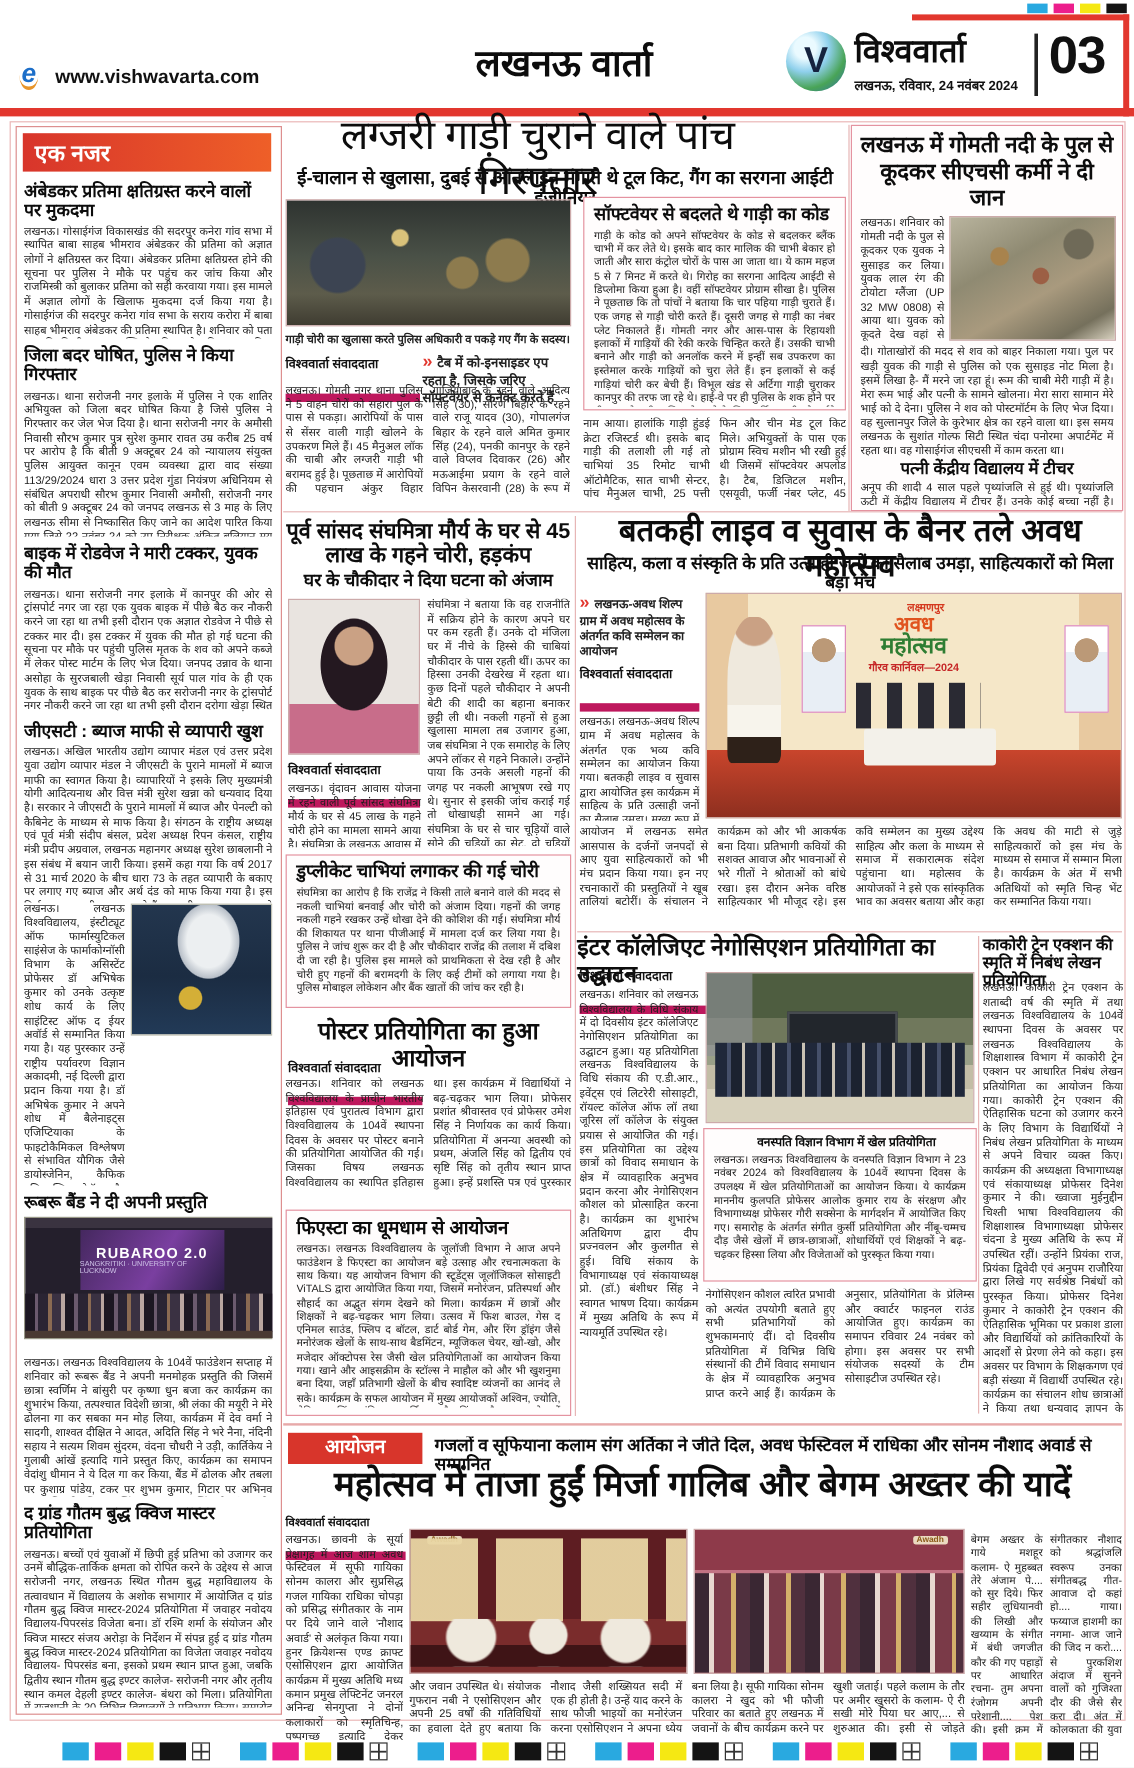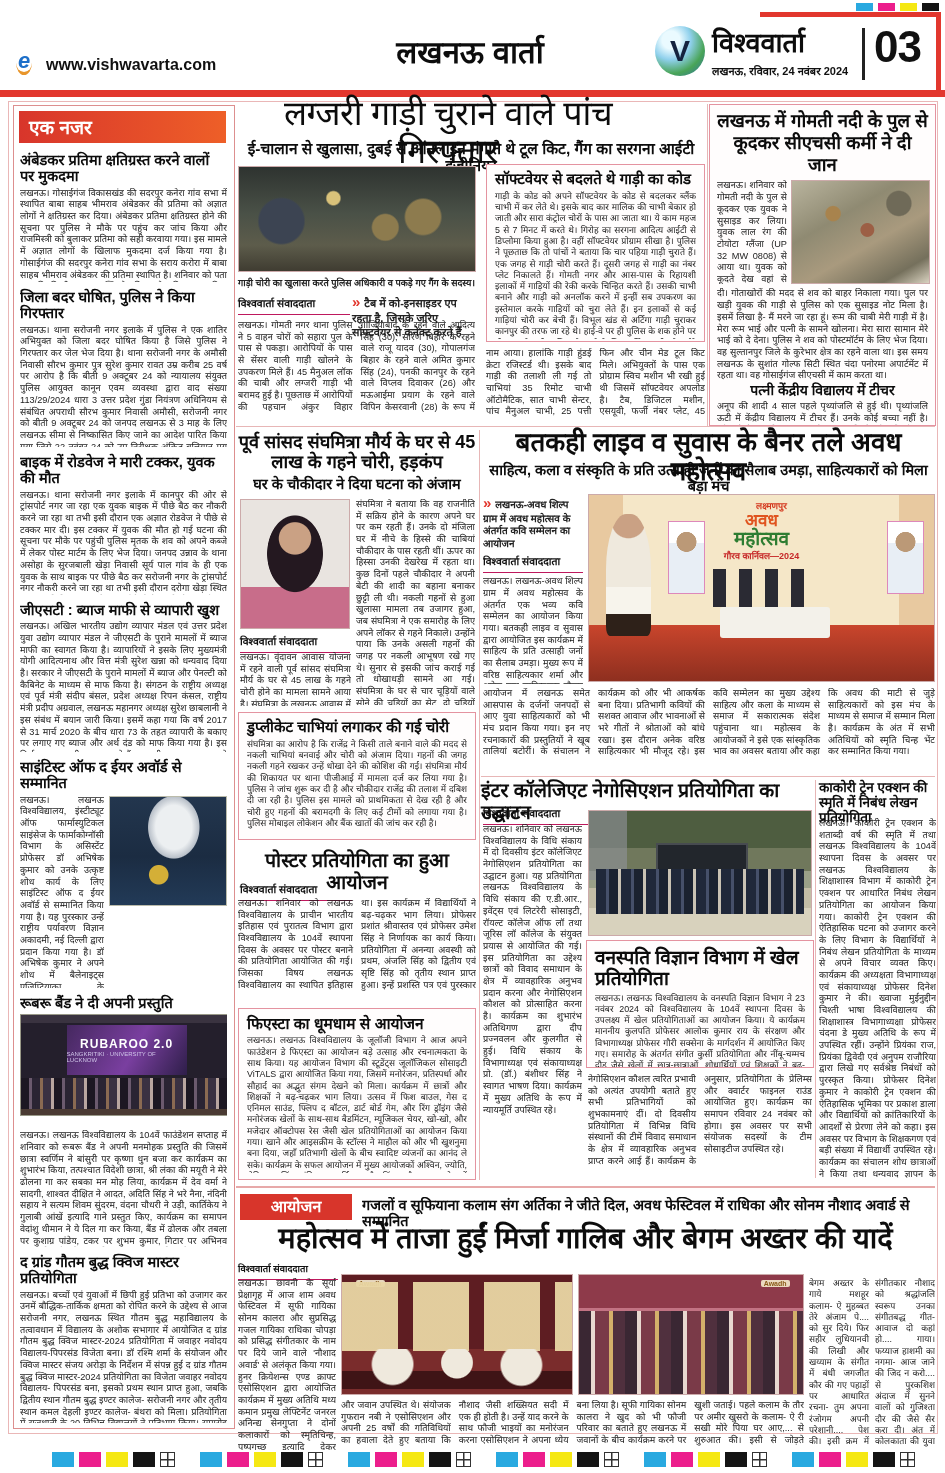--- a/index.html
+++ b/index.html
@@ -2,21 +2,21 @@
 <html><head>
 <meta charset="utf-8">
 <style>
   html,body{margin:0;padding:0;background:#f2f2f2;}
   #paper{position:relative;width:945px;height:1473px;background:#fff;margin:0 auto;
          font-family:"Liberation Sans","DejaVu Sans",sans-serif;color:#111;overflow:hidden;}
   .abs{position:absolute;}
   .hd{font-weight:800;color:#0c0c0c;line-height:1.12;}
   .ctr{text-align:center;}
   .body{font-size:9.2px;line-height:1.27;text-align:justify;color:#1c1c1c;overflow:hidden;}
-  .byline{font-size:10.5px;font-weight:800;color:#111;border-bottom:1px solid #be185d;padding-bottom:4px;}
+  .byline{font-size:10.5px;font-weight:800;color:#111;border-bottom:7px solid #be185d;padding-bottom:18px;}
   .pinkbox{border:1.5px solid #e493a0;background:#fffdfd;padding:6px 8px;box-sizing:border-box;overflow:hidden;}
   .vline{width:1px;background:#e7b6b6;}
   .hline{height:1px;background:#e7b6b6;}
   .ph{position:absolute;overflow:hidden;border:1px solid #caa;box-sizing:border-box;}
   .cap{font-size:9.3px;font-weight:700;color:#222;}
   
   .eicon{font-weight:900;font-style:italic;color:#1d6fc9;font-size:22px;line-height:22px;border-bottom:3px solid #e8952a;border-radius:50%;padding:0 2px;}
   .logo{width:50px;height:50px;border-radius:50%;
         background:radial-gradient(circle at 32% 28%,#eafaff 0 18%,#8fd0ec 40%,#49a457 68%,#2b6cb0 100%);
         display:flex;align-items:center;justify-content:center;font-weight:900;font-size:30px;color:#15233f;}
@@ -114,21 +114,20 @@
     </div>
     <div class="ek-art" style="height:148px;">
       <h3>बाइक में रोडवेज ने मारी टक्कर, युवक की मौत</h3>
       <div class="body">लखनऊ। थाना सरोजनी नगर इलाके में कानपुर की ओर से ट्रांसपोर्ट नगर जा रहा एक युवक बाइक में पीछे बैठ कर नौकरी करने जा रहा था तभी इसी दौरान एक अज्ञात रोडवेज ने पीछे से टक्कर मार दी। इस टक्कर में युवक की मौत हो गई घटना की सूचना पर मौके पर पहुंची पुलिस मृतक के शव को अपने कब्जे में लेकर पोस्ट मार्टम के लिए भेज दिया। जनपद उन्नाव के थाना असोहा के सुरजबाली खेड़ा निवासी सूर्य पाल गांव के ही एक युवक के साथ बाइक पर पीछे बैठ कर सरोजनी नगर के ट्रांसपोर्ट नगर नौकरी करने जा रहा था तभी इसी दौरान दरोगा खेड़ा स्थित अवध कॉलिजिएट स्कूल के पास पीछे से तेज गति से आ रही एक अज्ञात रोडवेज ने बाइक में पीछे से टक्कर मार दी इस टक्कर में बाइक में पीछे बैठे सूर्य पाल की मौके पर ही दर्दनाक मौत हो गई घटना की सूचना पाकर मौके पर पहुंची पुलिस मृतक के शव को अपने कब्जे में लेकर पोस्ट मार्टम के लिए भेज दिया। सूचना मृतक के परिजनों को भी दे दी गई।</div>
     </div>
     <div class="ek-art" style="height:157px;">
       <h3>जीएसटी : ब्याज माफी से व्यापारी खुश</h3>
       <div class="body">लखनऊ। अखिल भारतीय उद्योग व्यापार मंडल एवं उत्तर प्रदेश युवा उद्योग व्यापार मंडल ने जीएसटी के पुराने मामलों में ब्याज माफी का स्वागत किया है। व्यापारियों ने इसके लिए मुख्यमंत्री योगी आदित्यनाथ और वित्त मंत्री सुरेश खन्ना को धन्यवाद दिया है। सरकार ने जीएसटी के पुराने मामलों में ब्याज और पेनल्टी को कैबिनेट के माध्यम से माफ किया है। संगठन के राष्ट्रीय अध्यक्ष एवं पूर्व मंत्री संदीप बंसल, प्रदेश अध्यक्ष रिपन कंसल, राष्ट्रीय मंत्री प्रदीप अग्रवाल, लखनऊ महानगर अध्यक्ष सुरेश छाबलानी ने इस संबंध में बयान जारी किया। इसमें कहा गया कि वर्ष 2017 से 31 मार्च 2020 के बीच धारा 73 के तहत व्यापारी के बकाए पर लगाए गए ब्याज और अर्थ दंड को माफ किया गया है। इस निर्णय का व्यापारी स्वागत करते हैं, साथ ही आभार व्यक्त करते हैं। संदीप बंसल ने गारंटी शुल्क को माफ करने एवं अपील के मध्य में जमा किए जाने वाली धनराशि को भी कम किए जाने के निर्णय का स्वागत किया है। उन्होंने कहा कि इससे व्यापारी वर्ग का भरोसा और बढ़ेगा और व्यापारियों के पंजीकरण की संख्या में भी वृद्धि होगी।</div>
     </div>
     <div class="ek-art" style="height:236px;">
-      <h3>साइंटिस्ट ऑफ द ईयर अवॉर्ड से सम्मानित</h3>
       <div style="float:right;width:116px;height:108px;margin:1px 0 3px 5px;border:1px solid #bba;
                   background:radial-gradient(circle at 42% 72%,#d4af37 0 9%,transparent 10%),
                              radial-gradient(ellipse at 55% 28%,#eceff1 0 20%,#b9c0c9 28%,transparent 29%),
                              linear-gradient(180deg,#23364e 0%,#1b2c42 55%,#223a57 100%);"></div>
       <div class="body">लखनऊ। लखनऊ विश्वविद्यालय, इंस्टीट्यूट ऑफ फार्मास्युटिकल साइंसेज के फार्माकोग्नॉसी विभाग के असिस्टेंट प्रोफेसर डॉ अभिषेक कुमार को उनके उत्कृष्ट शोध कार्य के लिए साइंटिस्ट ऑफ द ईयर अवॉर्ड से सम्मानित किया गया है। यह पुरस्कार उन्हें राष्ट्रीय पर्यावरण विज्ञान अकादमी, नई दिल्ली द्वारा प्रदान किया गया है। डॉ अभिषेक कुमार ने अपने शोध में बैलेनाइट्स एजिप्टियाका के फाइटोकैमिकल विश्लेषण से संभावित यौगिक जैसे डायोस्जेनिन, कैफिक एसिड, स्टिग्मास्टेरॉल, और फैटी एसिड अलग किए जो मधुमेह रोगी पर उनके घाव भरने की क्षमता में योगदान देने वाले कारक हो सकते हैं। यह शोध नेशनल एकेडमी ऑफ साइंसेज शोध पत्रिका में प्रकाशित हुआ है। इस उपलब्धि पर लखनऊ विश्वविद्यालय के कुलपति ने डॉ अभिषेक कुमार को बधाई दी और कहा, यह पुरस्कार हमारे विश्वविद्यालय के लिए गर्व का विषय है। अभिषेक ने इस सम्मान के लिए आभार व्यक्त करते हुए कहा, यह पुरस्कार मेरे शोध कार्य और प्रयासों की मान्यता है। मैं इस सफलता को अपने मार्गदर्शक कुलपति, सहयोगियों, और विश्वविद्यालय को समर्पित करता हूं, जिन्होंने हमेशा मेरा समर्थन किया। यह पुरस्कार लखनऊ विश्वविद्यालय की उत्कृष्ट शोध परंपरा और नवाचार के प्रति प्रतिबद्धता को दर्शाता है।</div>
     </div>
     <div class="ek-art" style="height:259px;">
       <h3>रूबरू बैंड ने दी अपनी प्रस्तुति</h3>
       <div style="position:relative;width:100%;height:100px;background:linear-gradient(180deg,#3a3340 0 8%,#241f2c 8% 100%);border:1px solid #998;margin-bottom:14px;">
         <div class="screen">
@@ -238,21 +237,21 @@
 
   <div class="abs hd" style="left:481px;top:780px;width:334px;font-size:19.5px;">इंटर कॉलेजिएट नेगोसिएशन प्रतियोगिता का उद्घाटन</div>
   <div class="abs byline" style="left:483px;top:806px;width:110px;">विश्ववार्ता संवाददाता</div>
   <div class="abs body" style="left:483px;top:824px;width:99px;height:352px;">लखनऊ। शनिवार को लखनऊ विश्वविद्यालय के विधि संकाय में दो दिवसीय इंटर कॉलेजिएट नेगोसिएशन प्रतियोगिता का उद्घाटन हुआ। यह प्रतियोगिता लखनऊ विश्वविद्यालय के विधि संकाय की ए.डी.आर., इवेंट्स एवं लिटरेरी सोसाइटी, रॉयल्ट कॉलेज ऑफ लॉ तथा जूरिस लॉ कॉलेज के संयुक्त प्रयास से आयोजित की गई। इस प्रतियोगिता का उद्देश्य छात्रों को विवाद समाधान के क्षेत्र में व्यावहारिक अनुभव प्रदान करना और नेगोसिएशन कौशल को प्रोत्साहित करना है। कार्यक्रम का शुभारंभ अतिथिगण द्वारा दीप प्रज्नवलन और कुलगीत से हुई। विधि संकाय के विभागाध्यक्ष एवं संकायाध्यक्ष प्रो. (डॉ.) बंशीधर सिंह ने स्वागत भाषण दिया। कार्यक्रम में मुख्य अतिथि के रूप में न्यायमूर्ति उपस्थित रहे।</div>
   <div class="ph" style="left:588px;top:810px;width:224px;height:126px;background:linear-gradient(180deg,#4e5d40 0 30%,#70785c 30% 48%,#9aa088 48% 62%,#c3bda6 62% 78%,#d8d2bd 78%);">
     <div class="bld"></div>
     <div class="banner-nego"></div>
     <div class="people-nego"></div>
   </div>
   <div class="abs pinkbox" style="left:586px;top:940px;width:228px;height:128px;">
-    <div class="hd" style="font-size:19px;margin-bottom:3px;">वनस्पति विज्ञान विभाग में खेल प्रतियोगिता</div>
+    <div class="hd" style="font-size:10px;margin-bottom:3px;margin-left:36px;">वनस्पति विज्ञान विभाग में खेल प्रतियोगिता</div>
     <div class="body" style="height:96px;font-size:8.9px;">लखनऊ। लखनऊ विश्वविद्यालय के वनस्पति विज्ञान विभाग ने 23 नवंबर 2024 को विश्वविद्यालय के 104वें स्थापना दिवस के उपलक्ष्य में खेल प्रतियोगिताओं का आयोजन किया। ये कार्यक्रम माननीय कुलपति प्रोफेसर आलोक कुमार राय के संरक्षण और विभागाध्यक्ष प्रोफेसर गौरी सक्सेना के मार्गदर्शन में आयोजित किए गए। समारोह के अंतर्गत संगीत कुर्सी प्रतियोगिता और नींबू-चम्मच दौड़ जैसे खेलों में छात्र-छात्राओं, शोधार्थियों एवं शिक्षकों ने बढ़-चढ़कर हिस्सा लिया और विजेताओं को पुरस्कृत किया गया।</div>
   </div>
   <div class="abs body" style="left:588px;top:1074px;width:224px;height:104px;column-count:2;column-gap:8px;">नेगोसिएशन कौशल त्वरित प्रभावी को अत्यंत उपयोगी बताते हुए सभी प्रतिभागियों को शुभकामनाएं दीं। दो दिवसीय प्रतियोगिता में विभिन्न विधि संस्थानों की टीमें विवाद समाधान के क्षेत्र में व्यावहारिक अनुभव प्राप्त करने आई हैं। कार्यक्रम के अनुसार, प्रतियोगिता के प्रेलिम्स और क्वार्टर फाइनल राउंड आयोजित हुए। कार्यक्रम का समापन रविवार 24 नवंबर को होगा। इस अवसर पर सभी संयोजक सदस्यों के टीम सोसाइटीज उपस्थित रहे।</div>
 
   <div class="abs vline" style="left:815px;top:780px;height:398px;"></div>
 
   <div class="abs hd" style="left:819px;top:780px;width:117px;font-size:13.5px;">काकोरी ट्रेन एक्शन की स्मृति में निबंध लेखन प्रतियोगिता</div>
   <div class="abs body" style="left:819px;top:818px;width:117px;height:360px;">लखनऊ। काकोरी ट्रेन एक्शन के शताब्दी वर्ष की स्मृति में तथा लखनऊ विश्वविद्यालय के 104वें स्थापना दिवस के अवसर पर लखनऊ विश्वविद्यालय के शिक्षाशास्त्र विभाग में काकोरी ट्रेन एक्शन पर आधारित निबंध लेखन प्रतियोगिता का आयोजन किया गया। काकोरी ट्रेन एक्शन की ऐतिहासिक घटना को उजागर करने के लिए विभाग के विद्यार्थियों ने निबंध लेखन प्रतियोगिता के माध्यम से अपने विचार व्यक्त किए। कार्यक्रम की अध्यक्षता विभागाध्यक्ष एवं संकायाध्यक्ष प्रोफेसर दिनेश कुमार ने की। ख्वाजा मुईनुद्दीन चिश्ती भाषा विश्वविद्यालय की शिक्षाशास्त्र विभागाध्यक्षा प्रोफेसर चंदना डे मुख्य अतिथि के रूप में उपस्थित रहीं। उन्होंने प्रियंका राज, प्रियंका द्विवेदी एवं अनुपम राजौरिया द्वारा लिखे गए सर्वश्रेष्ठ निबंधों को पुरस्कृत किया। प्रोफेसर दिनेश कुमार ने काकोरी ट्रेन एक्शन की ऐतिहासिक भूमिका पर प्रकाश डाला और विद्यार्थियों को क्रांतिकारियों के आदर्शों से प्रेरणा लेने को कहा। इस अवसर पर विभाग के शिक्षकगण एवं बड़ी संख्या में विद्यार्थी उपस्थित रहे। कार्यक्रम का संचालन शोध छात्राओं ने किया तथा धन्यवाद ज्ञापन के साथ समारोह का समापन हुआ। विजेताओं को प्रशस्ति पत्र एवं पुरस्कार देकर सम्मानित किया गया। अंत में सभी ने क्रांतिकारियों को श्रद्धांजलि अर्पित की।</div>
 
   <div class="abs" style="left:236px;top:1186px;width:699px;height:2px;background:#e7a9a9;"></div>

